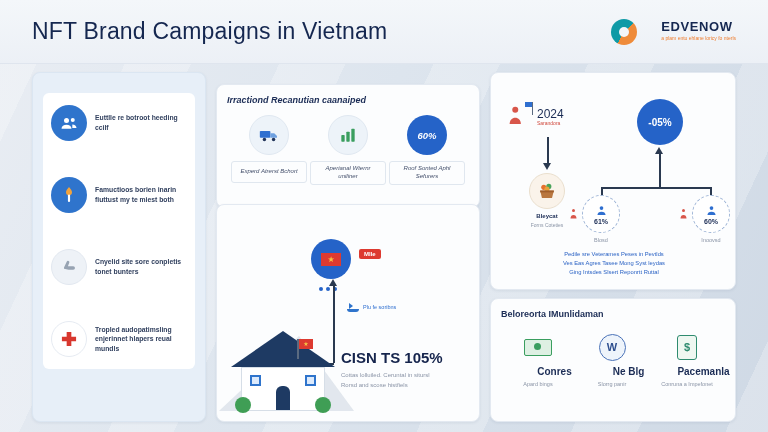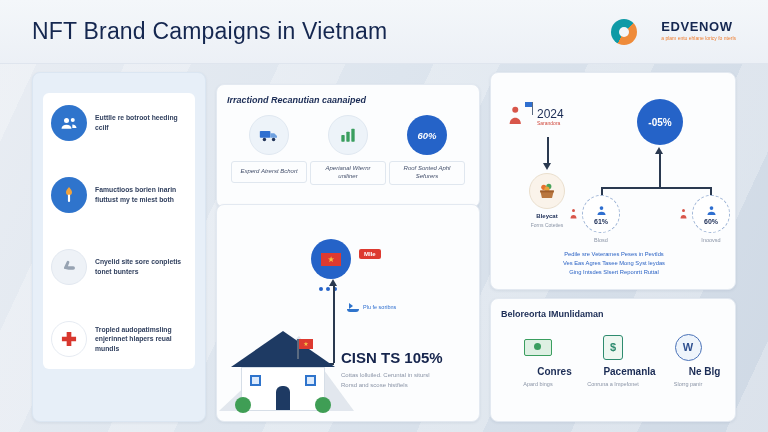--- a/index.html
+++ b/index.html
@@ -345,28 +345,28 @@
     <div class="bn-row">
       <div class="bn-col">
         <div class="bn-ic-wrap">
             <div class="ic-cash"></div>
           </div>
         <div class="bn-label">Conres</div>
         <div class="bn-sub">Apard bings</div>
       </div>
       <div class="bn-col">
         <div class="bn-ic-wrap">
+            <div class="ic-w"></div>
+          </div>
+        <div class="bn-label">Ne Blg</div>
+        <div class="bn-sub">Slorrg panir</div>
+      </div>
+      <div class="bn-col">
+        <div class="bn-ic-wrap">
             <div class="ic-doc"></div>
           </div>
         <div class="bn-label">Pacemanla</div>
         <div class="bn-sub">Conruna a Impefonet</div>
       </div>
-      <div class="bn-col">
-        <div class="bn-ic-wrap">
-            <div class="ic-w"></div>
-          </div>
-        <div class="bn-label">Ne Blg</div>
-        <div class="bn-sub">Slorrg panir</div>
-      </div>
     </div>
   </section>
 
 </div>
 
 </body></html>

